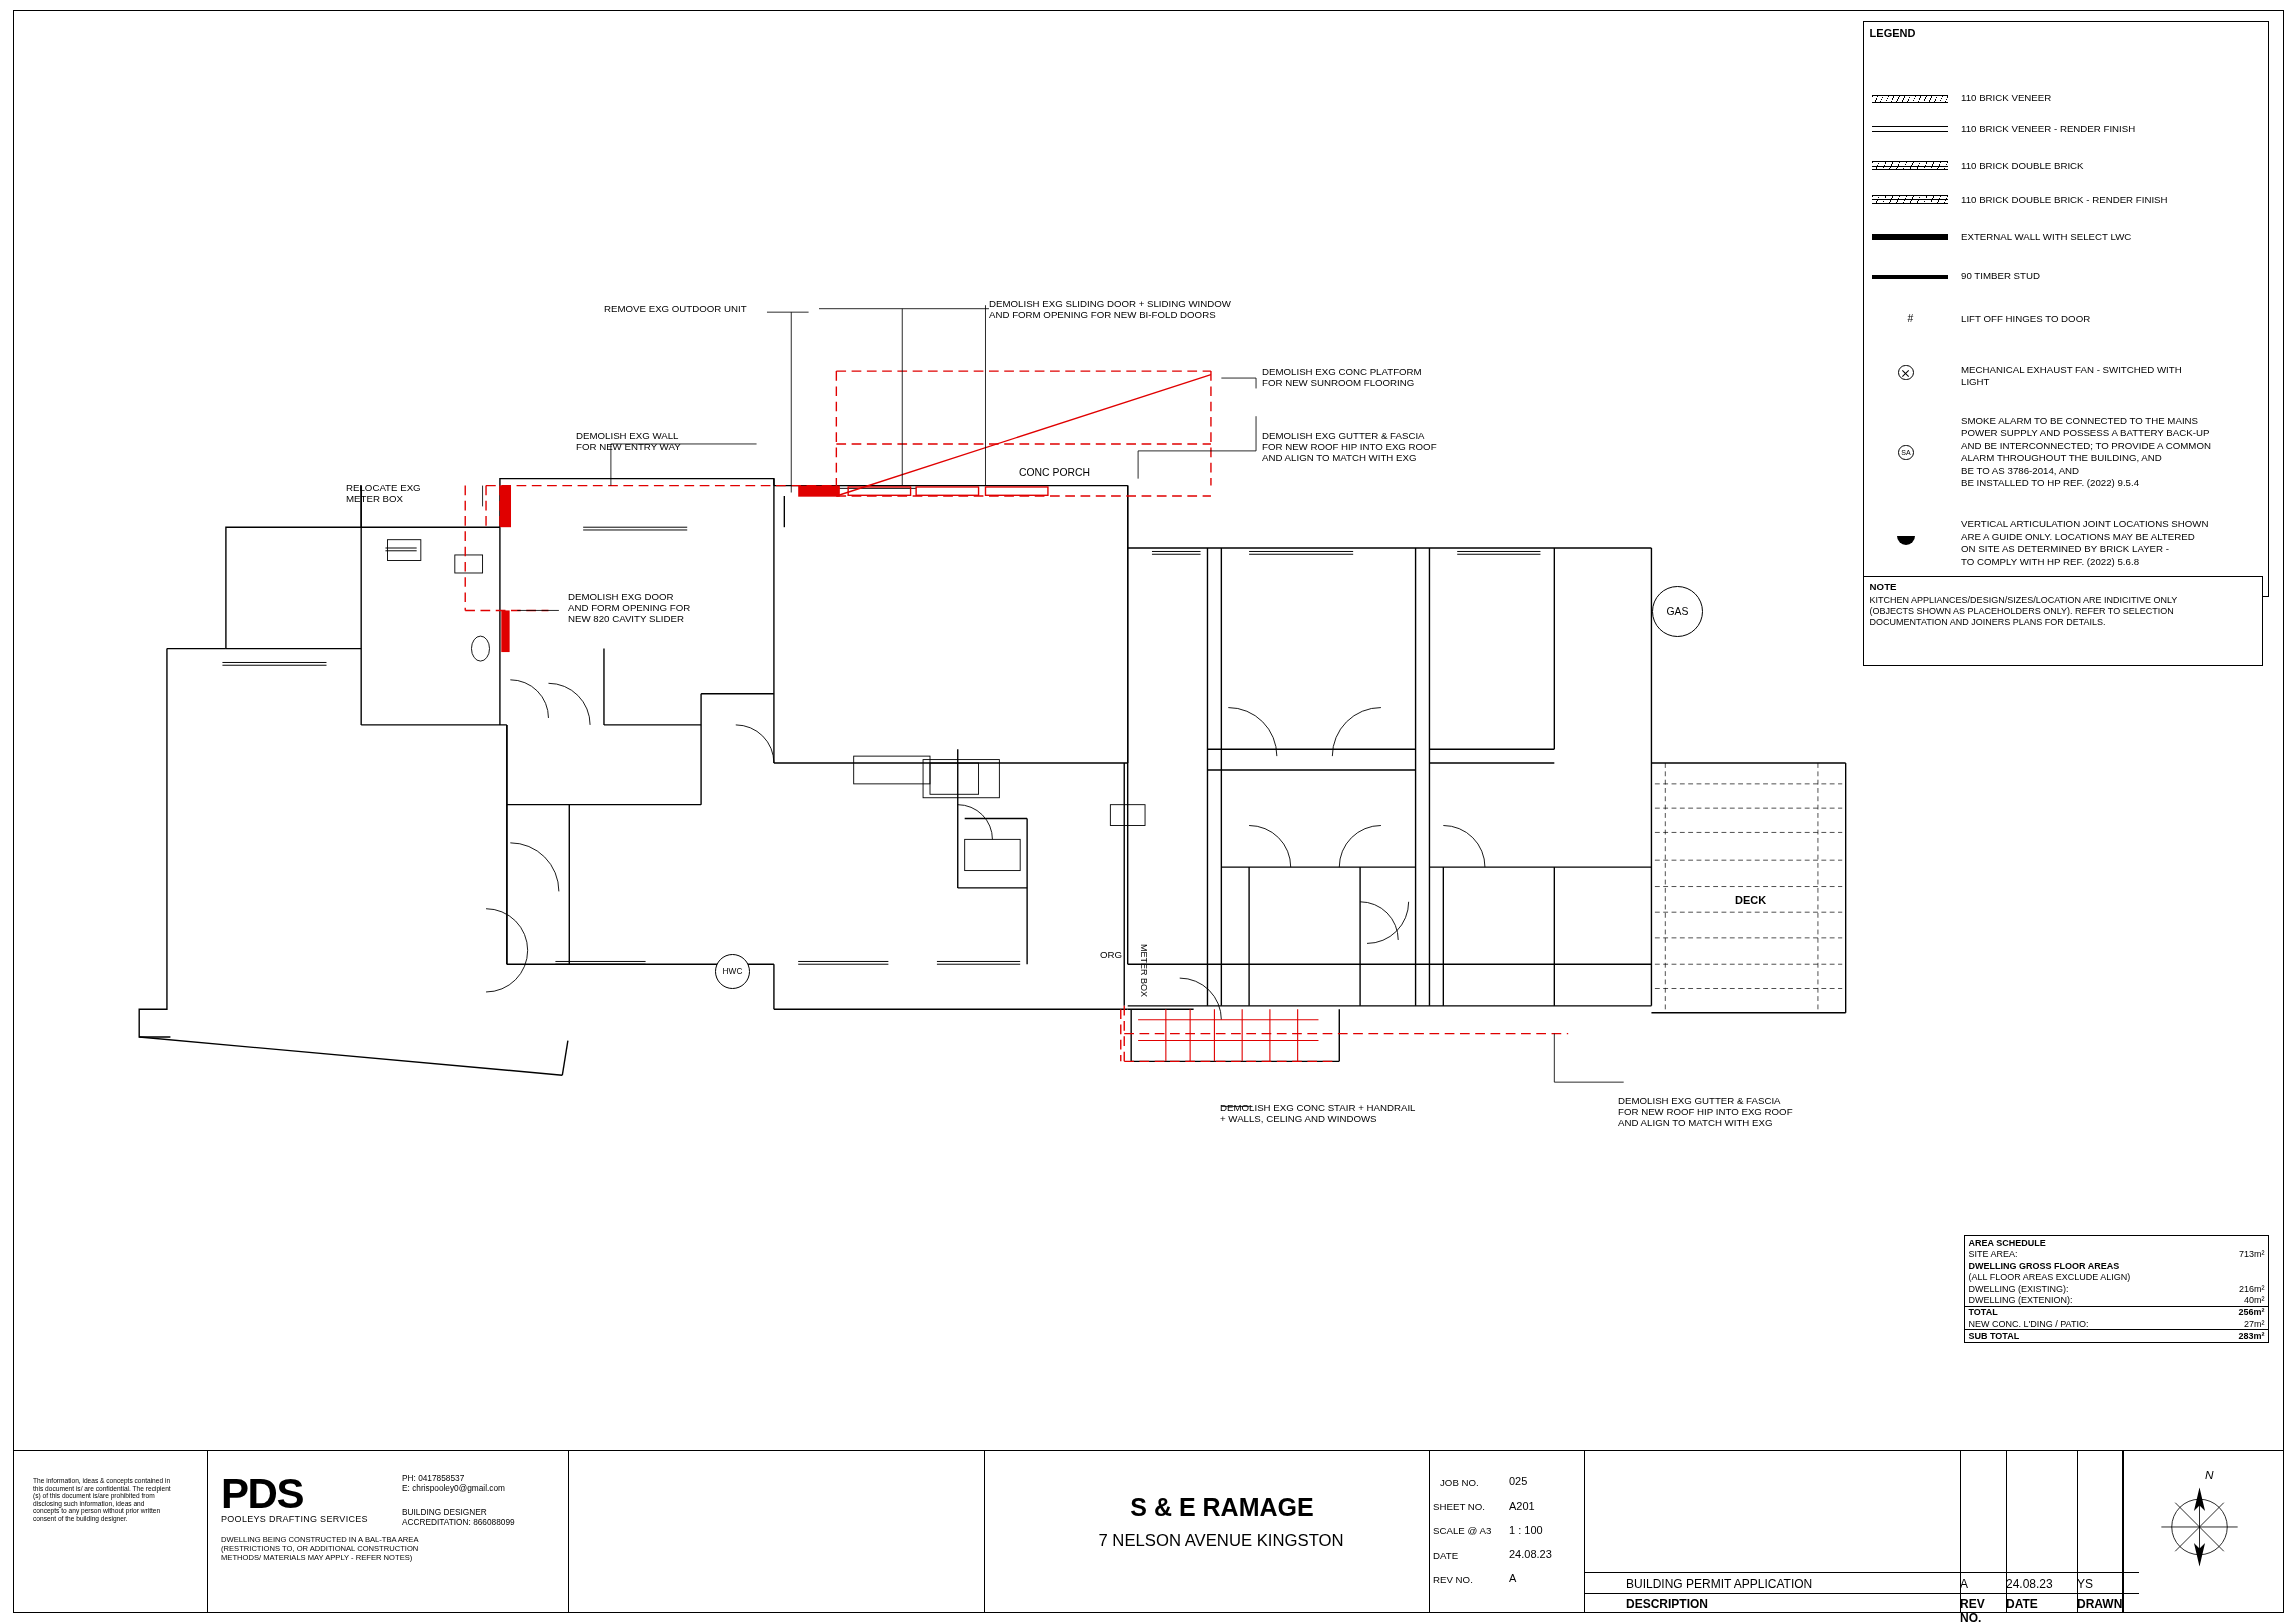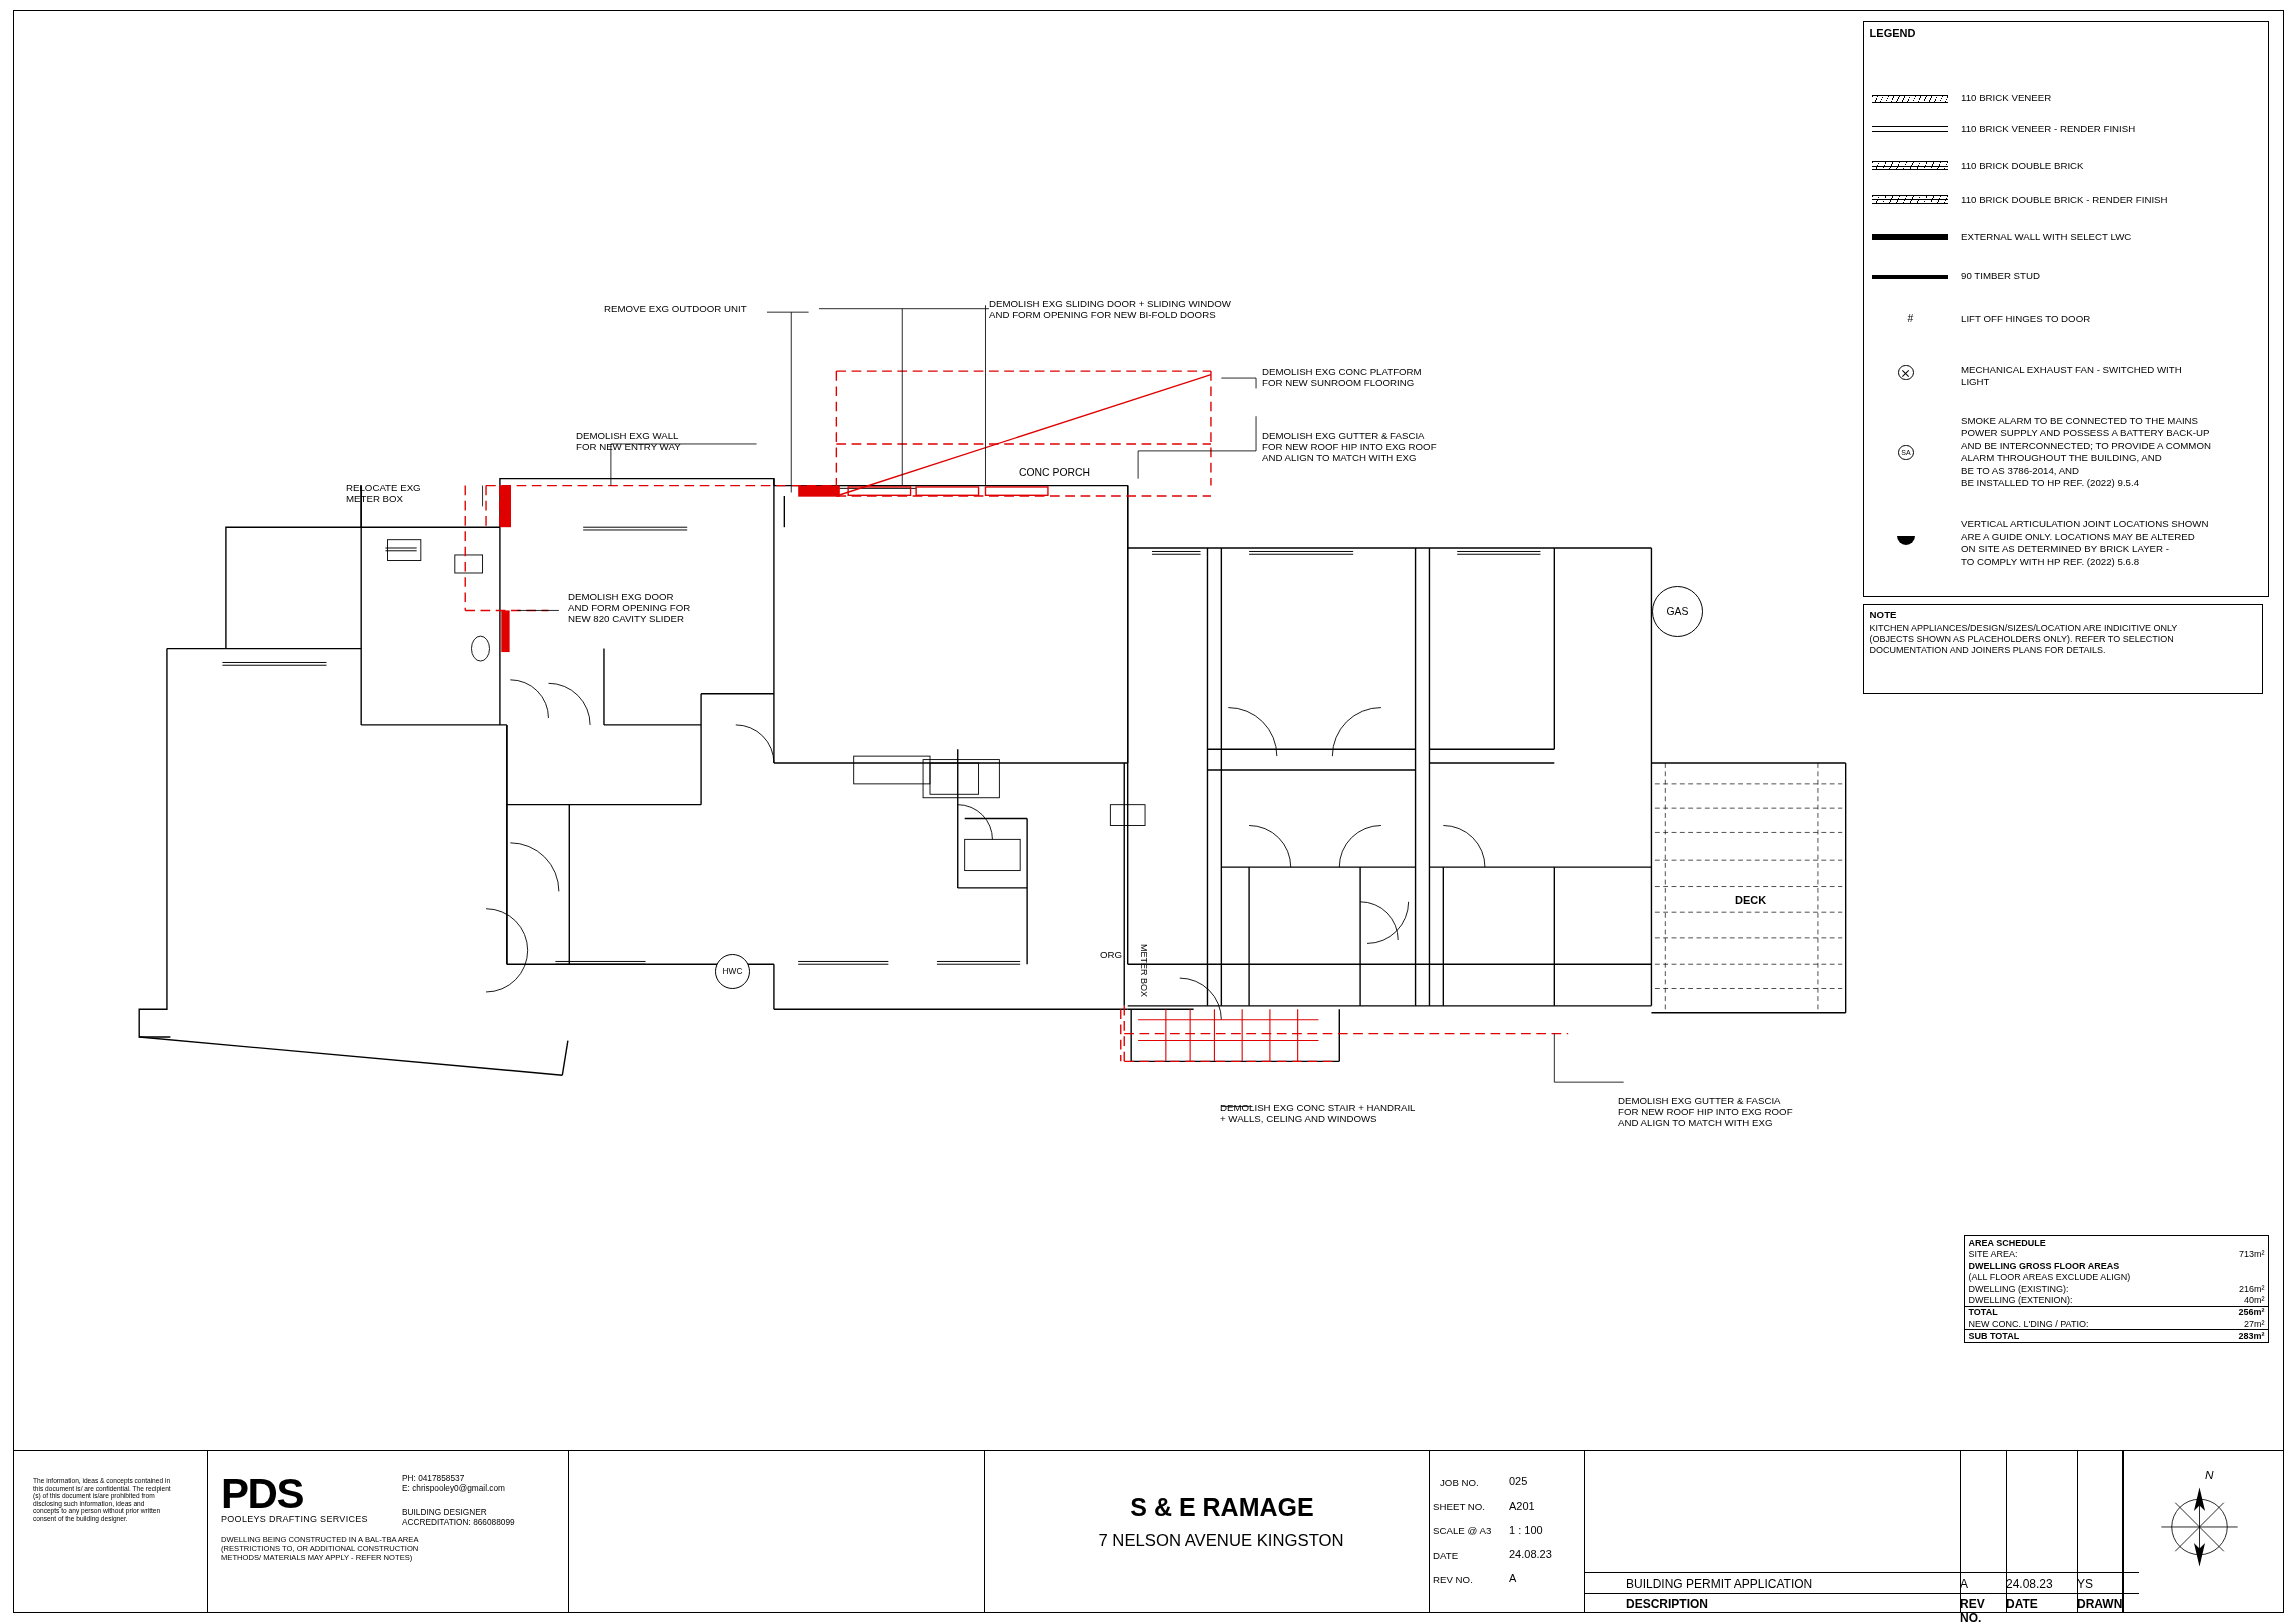--- a/index.html
+++ b/index.html
@@ -159,21 +159,21 @@
   .artic {
     width: 18px; height: 9px;
     border-radius: 0 0 11px 11px;
     background: #000;
     margin-left: 25px;
   }
   
   #note-panel {
     position: absolute;
     left: 1863px;
-    top: 604px;
+    top: 576px;
     width: 400px;
     height: 90px;
     border: 1px solid #000;
     box-sizing: border-box;
     background: #fff;
   }
   #note-title {
     position: absolute;
     left: 5.6px; top: 4.2px;
     font-size: 9.7px;

